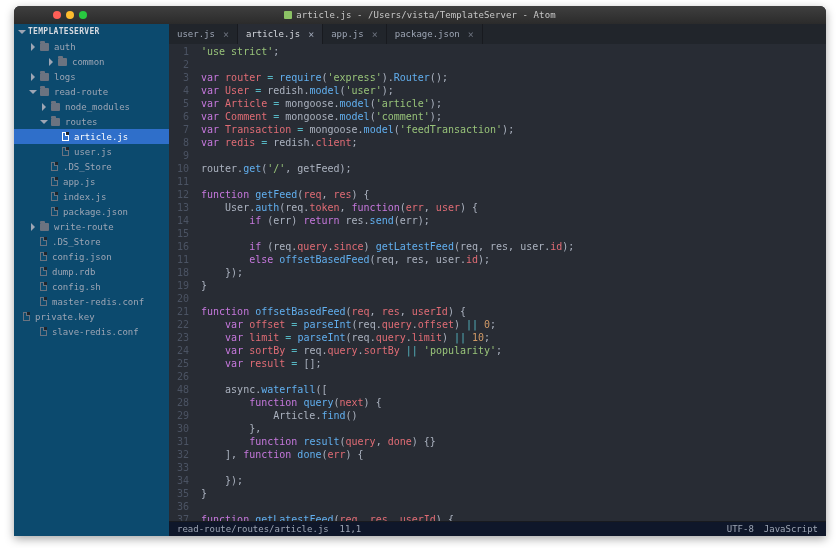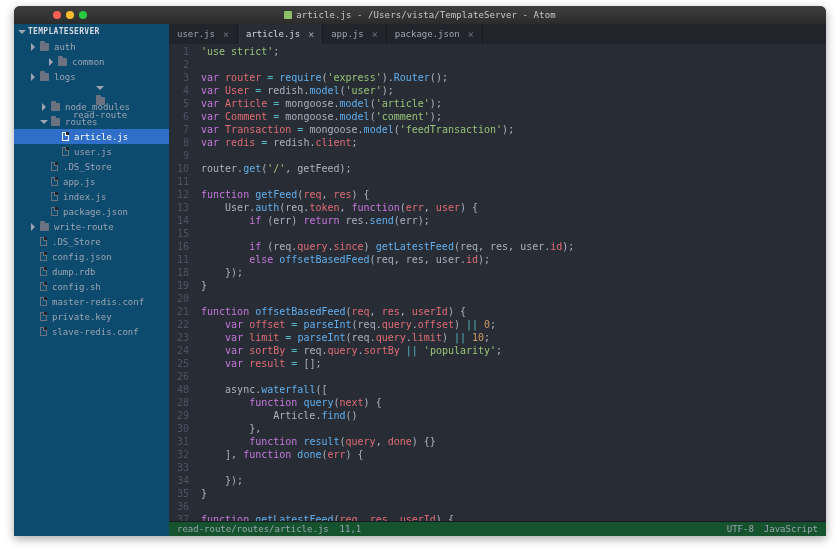--- a/index.html
+++ b/index.html
@@ -56,21 +56,21 @@
 
   
   .kw{color:#c678dd;}
   .str{color:#98c379;}
   .fn{color:#61afef;}
   .id{color:#e06c75;}
   .prop{color:#e06c75;}
   .num{color:#d19a66;}
   .op{color:#56b6c2;}
 
-  .status { height:15px; background:#14532d; color:#9da5b4; font-size:9px; display:flex;
+  .status { height:15px; background:#0f172a; color:#9da5b4; font-size:9px; display:flex;
             align-items:center; padding:0 8px; justify-content:space-between; border-top:1px solid #181a1f;}
   .status .r{display:flex;gap:10px;}
 </style>
 </head>
 <body>
 
 <div class="frame">
 
   <div class="titlebar">
     <div class="traffic">
@@ -99,21 +99,21 @@
           <div class="row" style="padding-left: 35px;">
             <span class="tog"></span>
             <span class="ico folder"></span>
             <span>common</span>
           </div>
           <div class="row" style="padding-left: 17px;">
             <span class="tog"></span>
             <span class="ico folder"></span>
             <span>logs</span>
           </div>
-          <div class="row" style="padding-left: 17px; flex-direction: column;">
+          <div class="row" style="padding-left: 17px;">
             <span class="tog open"></span>
             <span class="ico folder"></span>
             <span>read-route</span>
           </div>
           <div class="row" style="padding-left: 28px;">
             <span class="tog"></span>
             <span class="ico folder"></span>
             <span>node_modules</span>
           </div>
           <div class="row" style="padding-left: 28px;">
@@ -174,21 +174,21 @@
           <div class="row" style="padding-left: 17px;">
             <span class="tog hidden"></span>
             <span class="ico file"></span>
             <span>config.sh</span>
           </div>
           <div class="row" style="padding-left: 17px;">
             <span class="tog hidden"></span>
             <span class="ico file"></span>
             <span>master-redis.conf</span>
           </div>
-          <div class="row" style="padding-left: 17px;">
+          <div class="row" style="">
             <span class="tog hidden"></span>
             <span class="ico file"></span>
             <span>private.key</span>
           </div>
           <div class="row" style="padding-left: 17px;">
             <span class="tog hidden"></span>
             <span class="ico file"></span>
             <span>slave-redis.conf</span>
           </div>
         </div>

